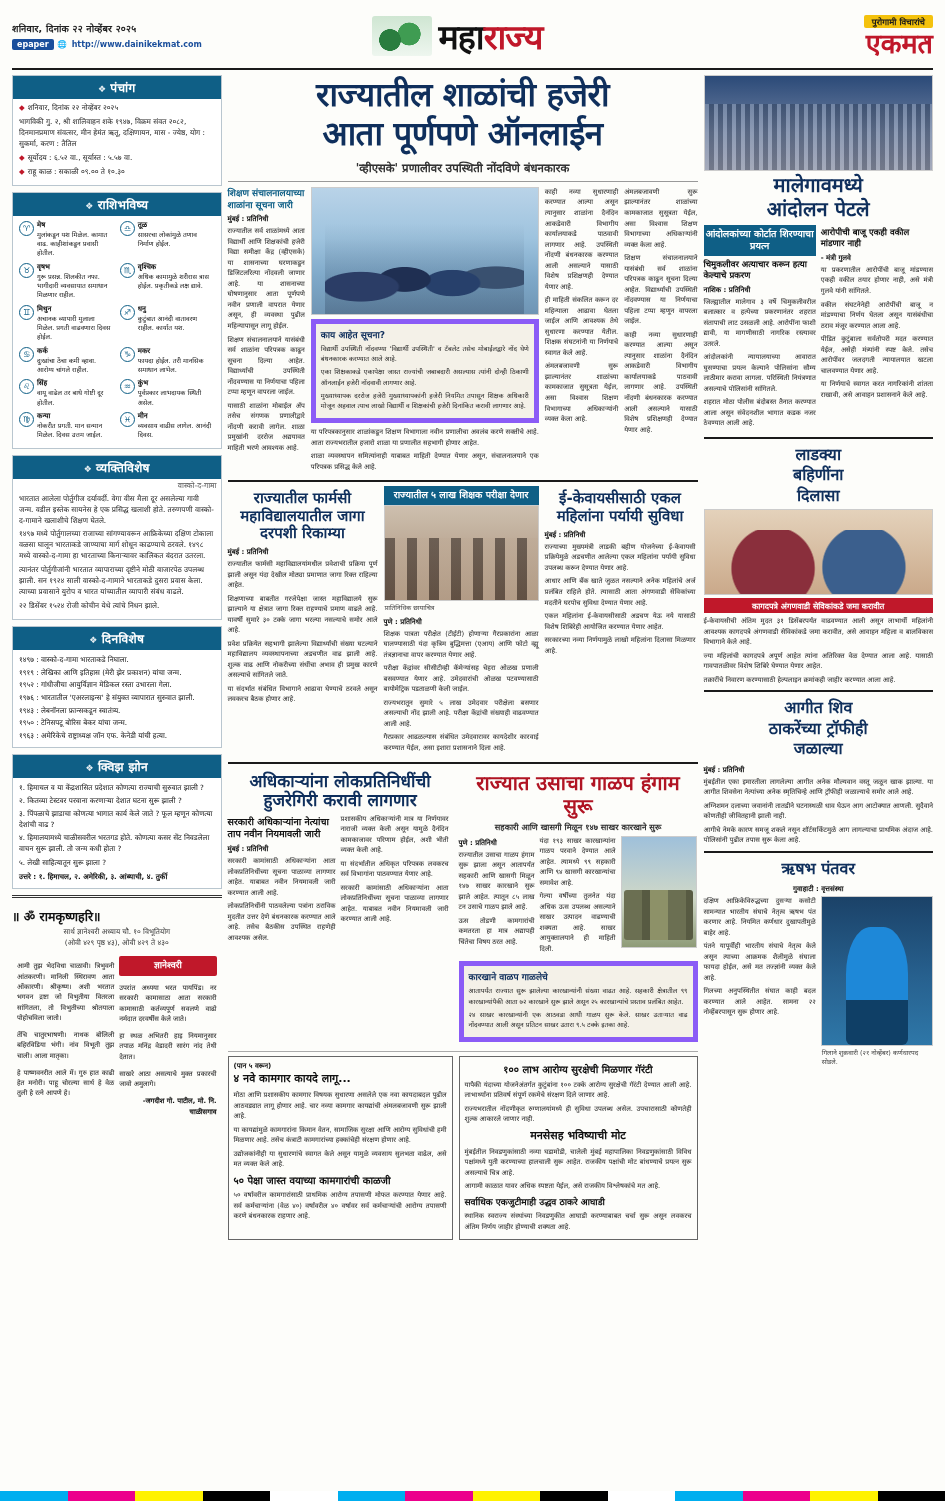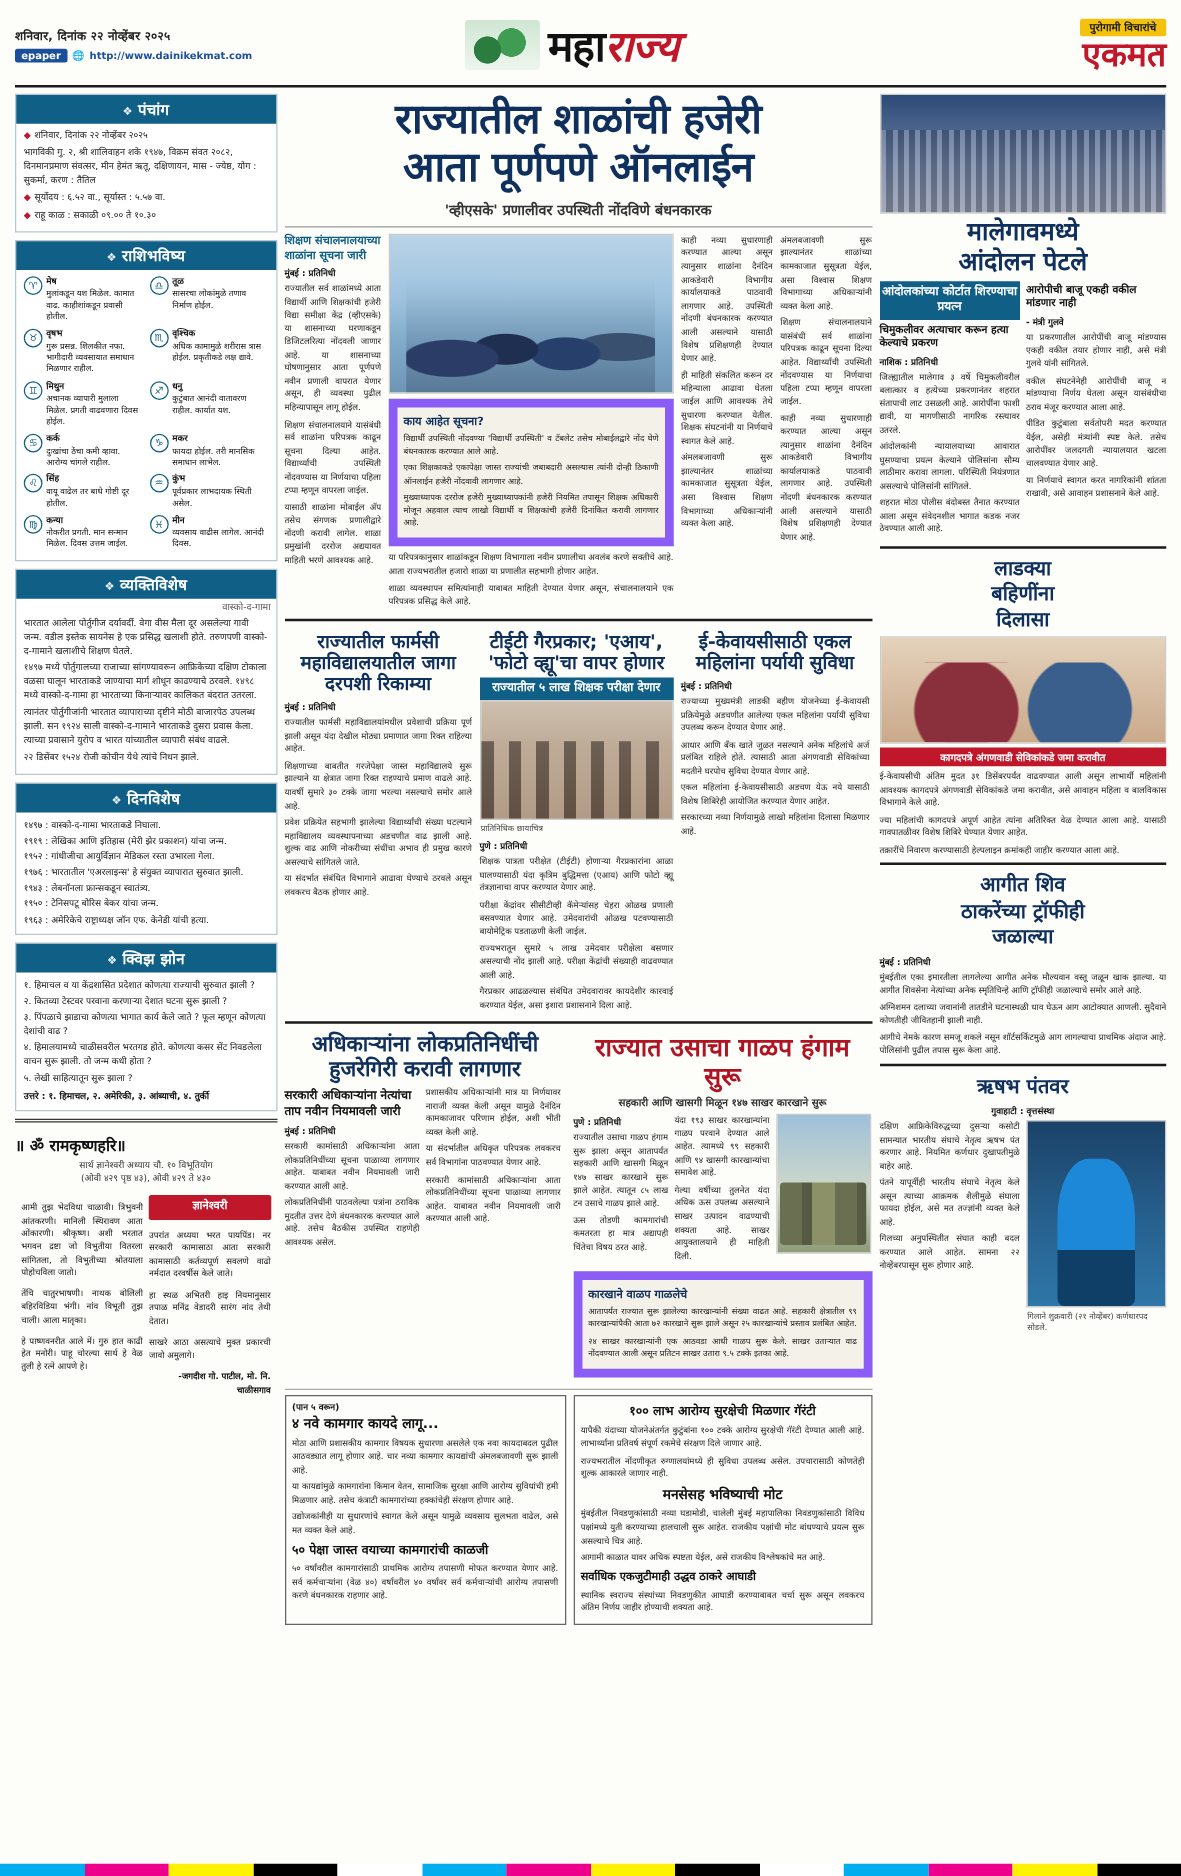--- a/index.html
+++ b/index.html
@@ -22,21 +22,21 @@
   .mh-epaper .lbl { background:#1b4f9c; color:#fff; padding:1px 5px; border-radius:2px; font-weight:bold; }
   .mh-epaper .url { color:#1b4f9c; font-weight:bold;text-align:center; }
   .mh-center { flex:1; display:flex; align-items:center; justify-content:center; gap:6px; }
   .mh-logo-img { width:60px; height:40px; background:
       radial-gradient(circle at 30% 60%, #2a7d3f 0 22%, transparent 23%),
       radial-gradient(circle at 62% 45%, #3f9c52 0 26%, transparent 27%),
       linear-gradient(#cfe6d2,#eef6ef);
       border-radius:3px; }
   .mh-title { font-size:34px; font-weight:bold; letter-spacing:-1px; }
   .mh-title .r1 { color:#111; }
-  .mh-title .r2 { color:#c0182a;font-style:italic; }
+  .mh-title .r2 { color:#c0182a; }
   .mh-right { width:230px; display:flex; flex-direction:column; align-items:flex-end; justify-content:center; }
   .mh-tag { background:#f4c20d; color:#1b1b1b; font-size:8.5px; font-weight:bold; padding:1px 8px; border-radius:2px; margin-bottom:2px; }
   .mh-ek { font-size:27px; font-weight:bold; color:#c0182a; line-height:1; }
   .mh-page-no { position:absolute; right:14px; top:30px; font-size:14px; font-weight:bold; color:#c0182a; }
 
   
   .grid { display:flex; gap:6px; margin-top:5px; }
   .col-left { width:210px; }
   .col-mid { width:470px; }
   .col-right { width:230px; }
@@ -104,21 +104,21 @@
   .photo.truck::after{ content:""; position:absolute; left:4%; bottom:6%; width:92%; height:45%;
       background:repeating-linear-gradient(90deg,#6b6f52 0 18px, #575a42 18px 26px, #8d9168 26px 44px); border-radius:3px; }
   .photo.player { height:150px; background:linear-gradient(#1b4268,#27618f 55%,#2e77a8); }
   .photo.player::after{ content:""; position:absolute; left:22%; bottom:0; width:56%; height:80%;
       background:linear-gradient(#1e88d8 0 62%, #0f3f66 62%); border-radius:40% 40% 6px 6px; }
   .photo.exam { height:96px; background:linear-gradient(#cdbfae,#a68d76); }
   .photo.exam::after{ content:""; position:absolute; inset:auto 0 0 0; height:66%;
       background:repeating-linear-gradient(90deg, rgba(40,30,25,.55) 0 10px, rgba(190,170,150,.5) 10px 22px); }
   .cap { font-size:6.5px; color:#444; padding:2px 1px 3px; }
 
-  .infobox { border:7px solid #8b5cf6; background:#f4f1e8; padding:4px 5px; margin:4px 0; }
+  .infobox { border:5px solid #8b5cf6; background:#f4f1e8; padding:4px 5px; margin:4px 0; }
   .infobox h4 { margin:0 0 3px; font-size:9px; font-weight:bold; color:#0f2f5c; }
   .infobox .bodytext { font-size:6.6px; }
 
   .sec-head { font-size:19px; line-height:1.15; font-weight:bold; color:#0f2f5c; text-align:center; padding:4px 2px 3px; }
   .sec-head.red { color:#b01423; }
   .sec-sub { font-size:8.2px; font-weight:bold; text-align:center; color:#333; padding-bottom:4px; }
   .rule { border-top:2px solid #1b1b1b; margin:5px 0 4px; }
   .rule.thin { border-top:1px solid #aaa; }
 
   .subhead-band { background:#0f5f86; color:#fff; font-size:9.5px; font-weight:bold; text-align:center; padding:3px 2px; line-height:1.3; }
@@ -357,21 +357,20 @@
           <div class="sec-head" style="font-size:15px">राज्यातील फार्मसी महाविद्यालयातील जागा दरपशी रिकाम्या</div>
           <div class="byline">मुंबई : प्रतिनिधी</div>
           <div class="bodytext">
             <p>राज्यातील फार्मसी महाविद्यालयांमधील प्रवेशाची प्रक्रिया पूर्ण झाली असून यंदा देखील मोठ्या प्रमाणात जागा रिक्त राहिल्या आहेत.</p>
             <p>शिक्षणाच्या बाबतीत गरजेपेक्षा जास्त महाविद्यालये सुरू झाल्याने या क्षेत्रात जागा रिक्त राहण्याचे प्रमाण वाढले आहे. यावर्षी सुमारे ३० टक्के जागा भरल्या नसल्याचे समोर आले आहे.</p>
             <p>प्रवेश प्रक्रियेत सहभागी झालेल्या विद्यार्थ्यांची संख्या घटल्याने महाविद्यालय व्यवस्थापनाच्या अडचणीत वाढ झाली आहे. शुल्क वाढ आणि नोकरीच्या संधींचा अभाव ही प्रमुख कारणे असल्याचे सांगितले जाते.</p>
             <p>या संदर्भात संबंधित विभागाने आढावा घेण्याचे ठरवले असून लवकरच बैठक होणार आहे.</p>
           </div>
         </div>
         <div style="width:155px">
-          <div class="sec-head" style="font-size:15px">टीईटी गैरप्रकार; 'एआय', 'फोटो व्ह्यू'चा वापर होणार</div>
           <div class="subhead-band">राज्यातील ५ लाख शिक्षक परीक्षा देणार</div>
           <div class="photo exam"></div>
           <div class="cap">प्रातिनिधिक छायाचित्र</div>
           <div class="byline">पुणे : प्रतिनिधी</div>
           <div class="bodytext">
             <p>शिक्षक पात्रता परीक्षेत (टीईटी) होणाऱ्या गैरप्रकारांना आळा घालण्यासाठी यंदा कृत्रिम बुद्धिमत्ता (एआय) आणि फोटो व्ह्यू तंत्रज्ञानाचा वापर करण्यात येणार आहे.</p>
             <p>परीक्षा केंद्रांवर सीसीटीव्ही कॅमेऱ्यांसह चेहरा ओळख प्रणाली बसवण्यात येणार आहे. उमेदवारांची ओळख पटवण्यासाठी बायोमेट्रिक पडताळणी केली जाईल.</p>
             <p>राज्यभरातून सुमारे ५ लाख उमेदवार परीक्षेला बसणार असल्याची नोंद झाली आहे. परीक्षा केंद्रांची संख्याही वाढवण्यात आली आहे.</p>
             <p>गैरप्रकार आढळल्यास संबंधित उमेदवारावर कायदेशीर कारवाई करण्यात येईल, असा इशारा प्रशासनाने दिला आहे.</p>
           </div>

